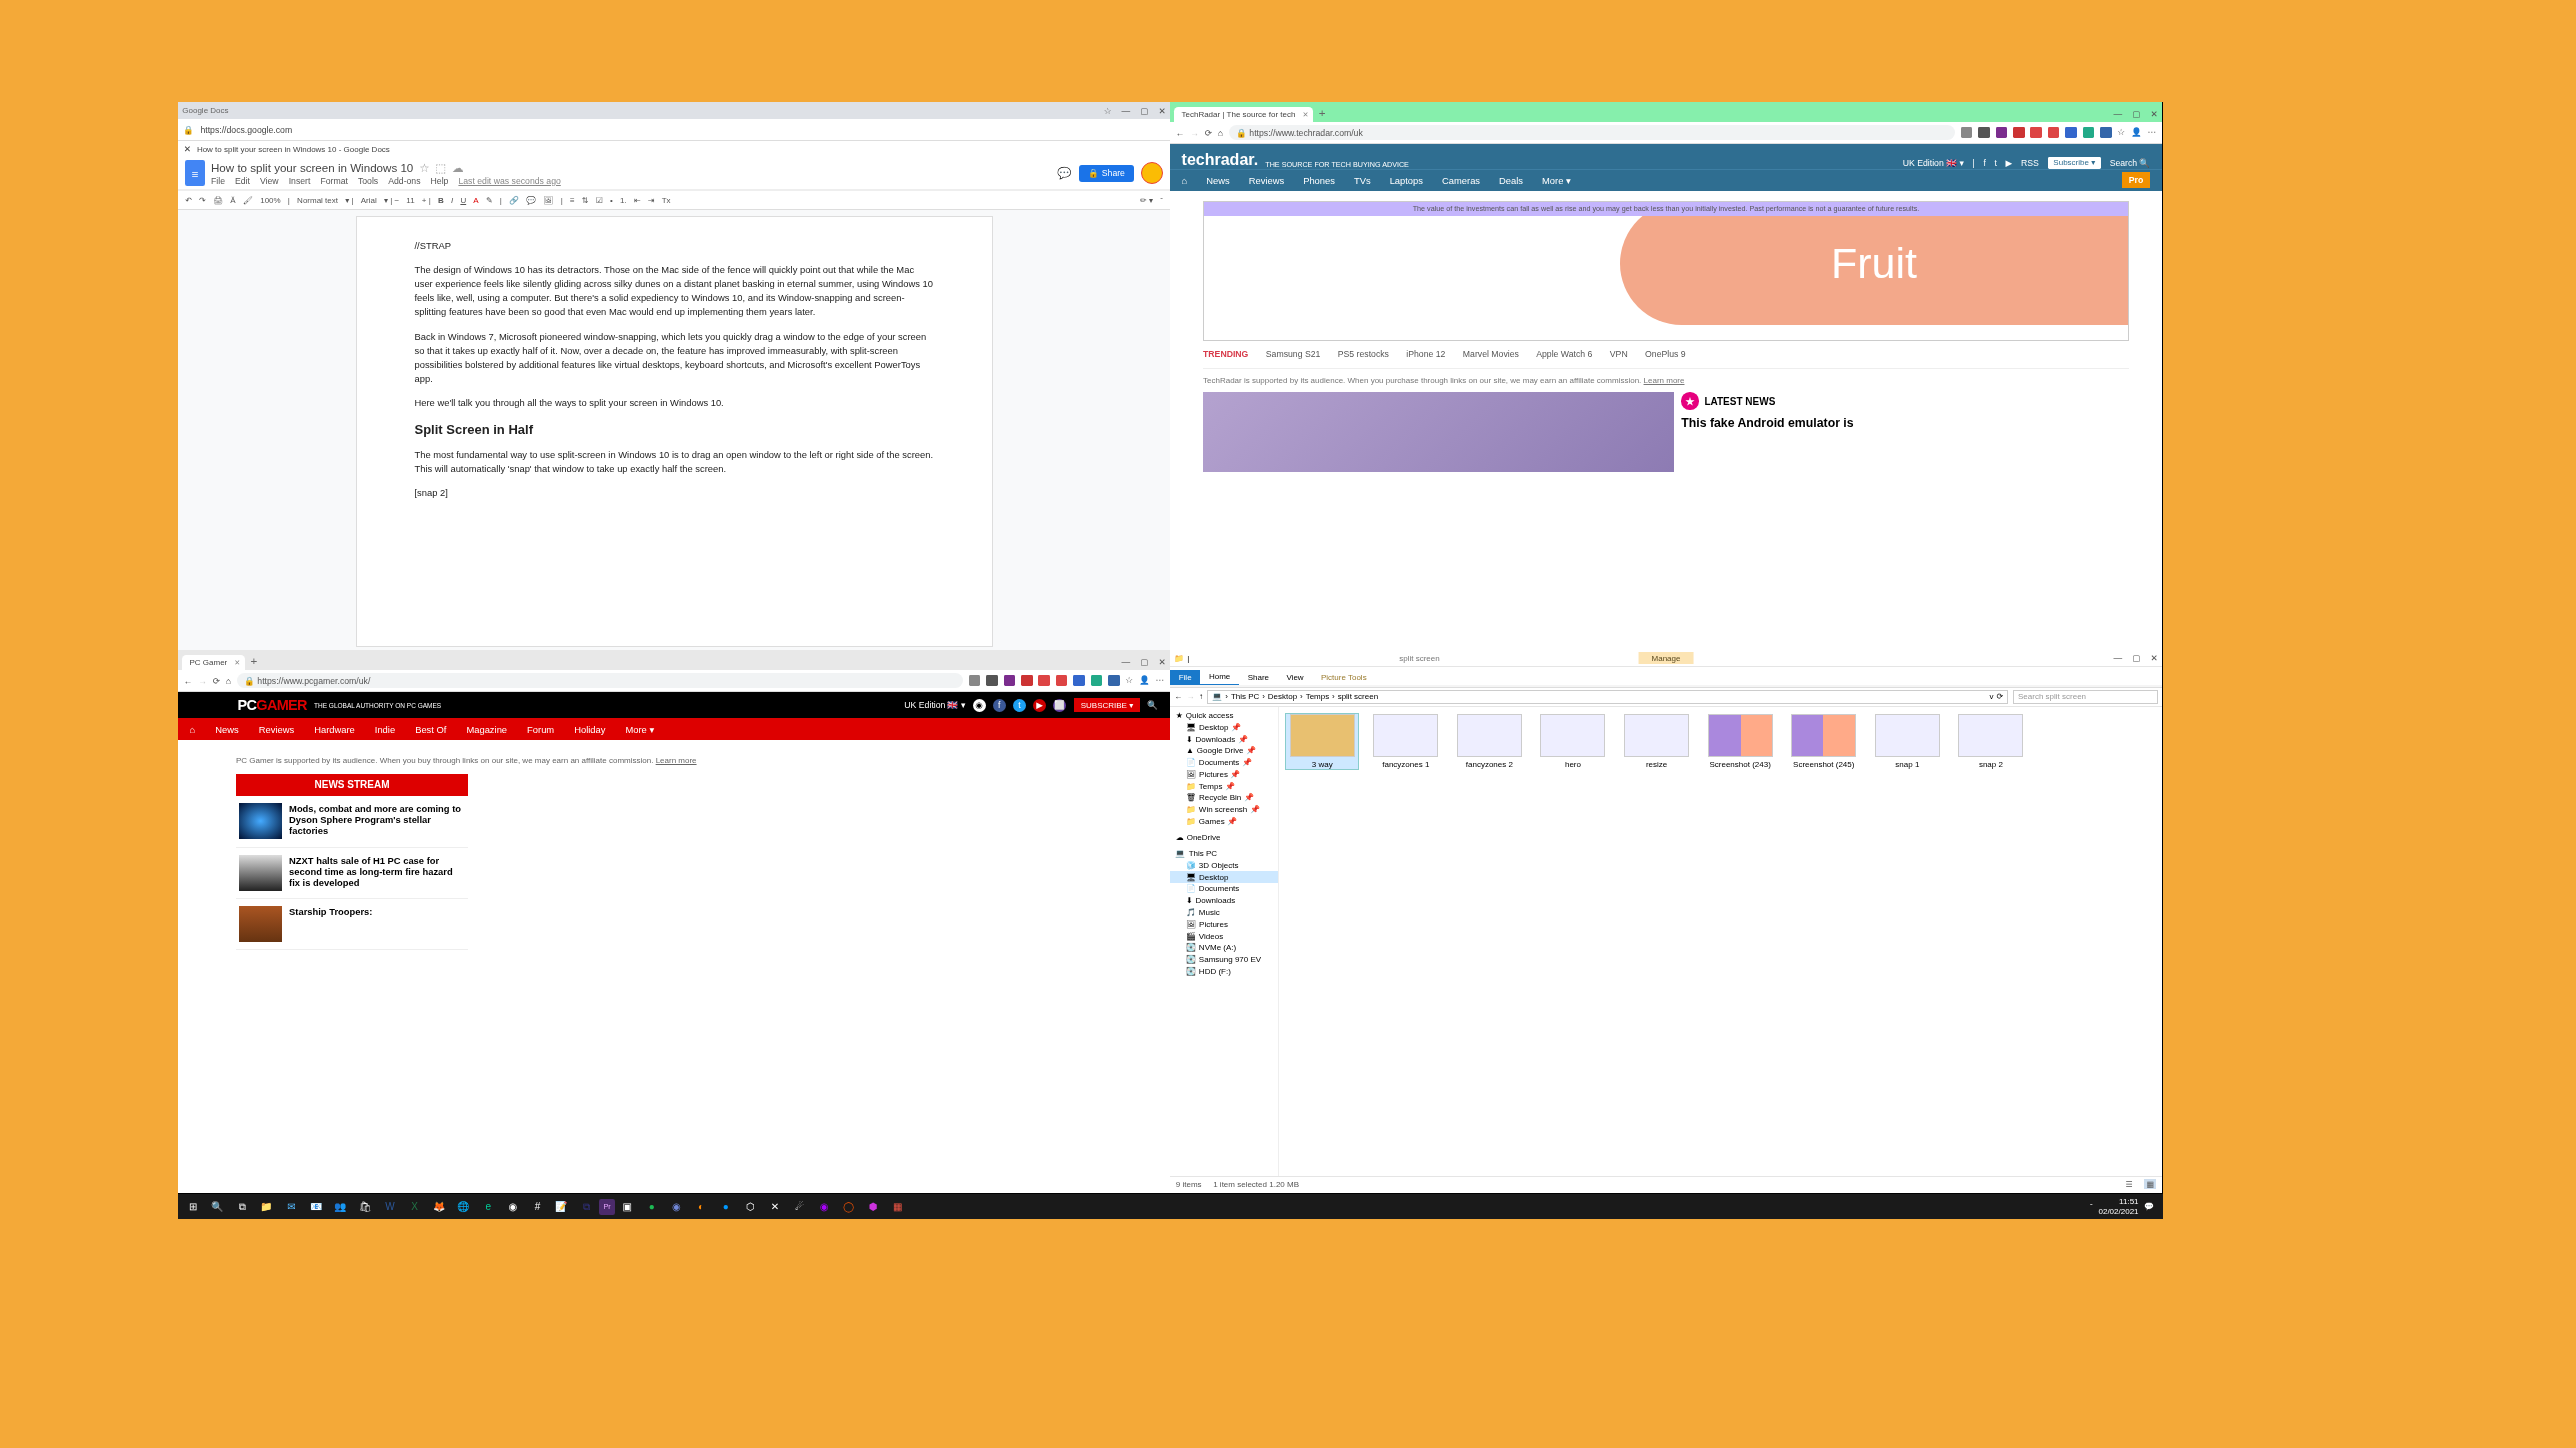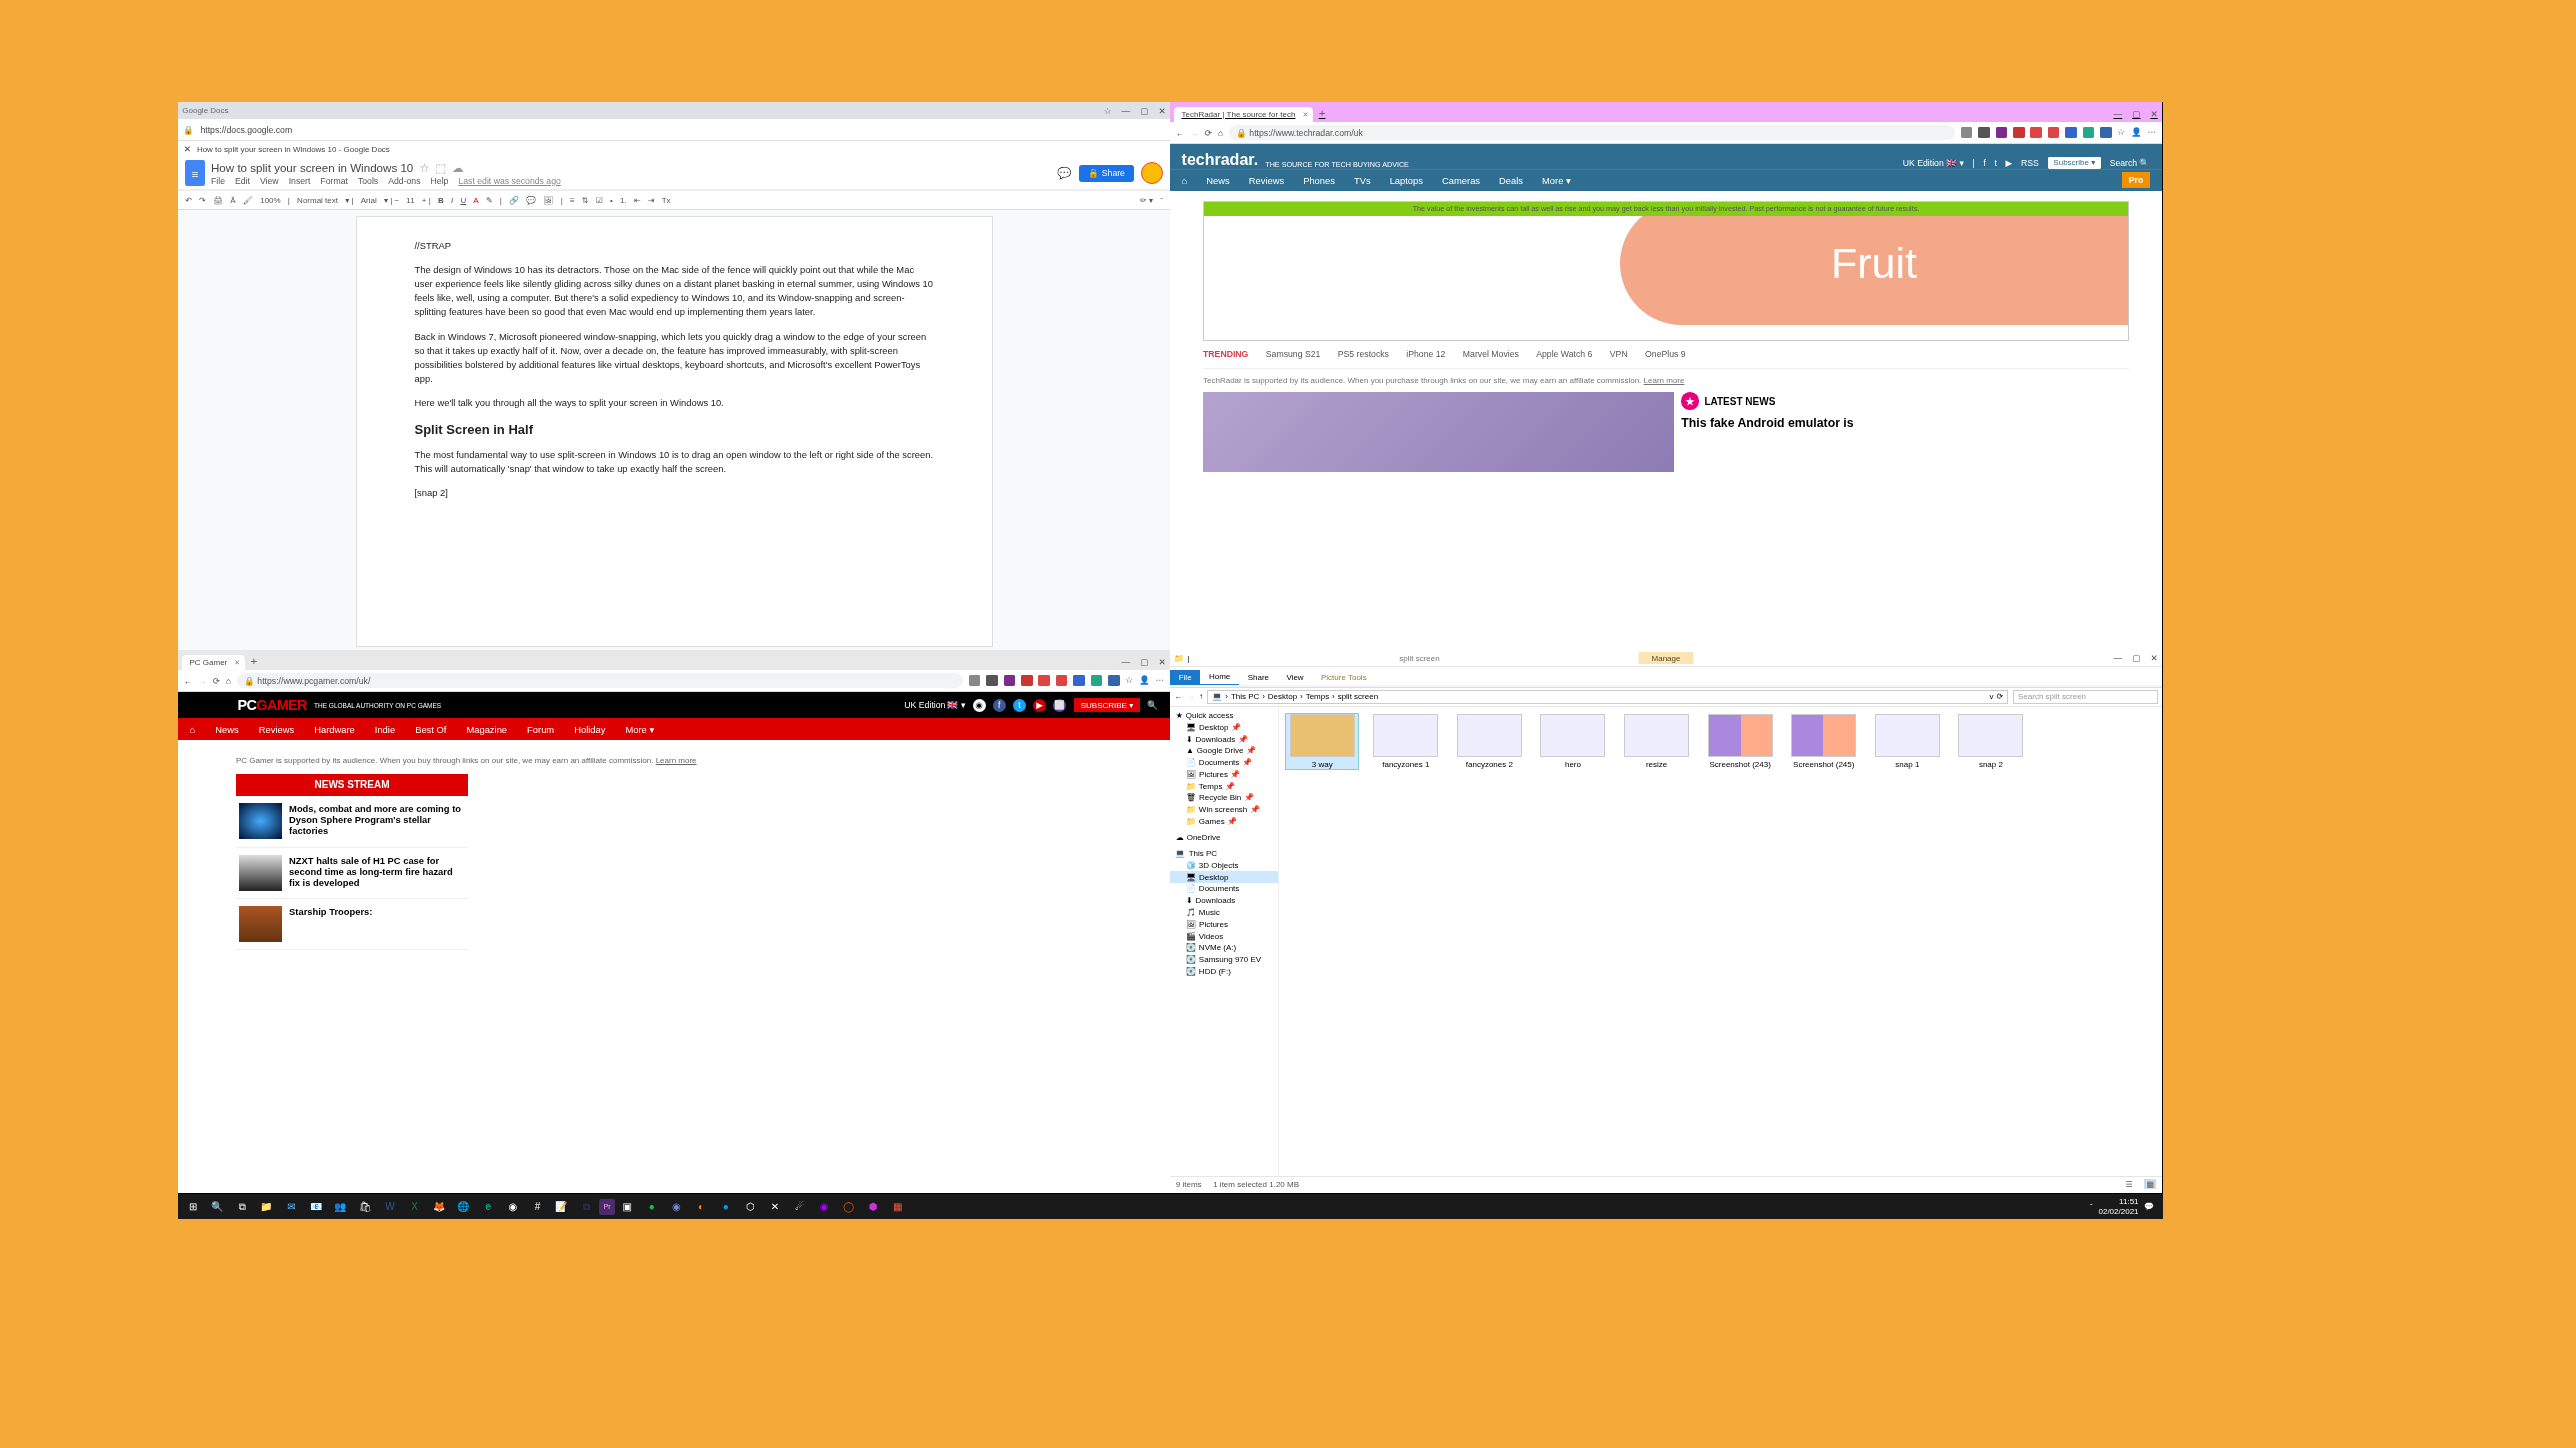--- a/index.html
+++ b/index.html
@@ -42,21 +42,21 @@
 .tr-top { background: #2f6e91; color:#fff; height: 24.6px; display: flex; align-items: flex-end; padding: 0 11.6px; font-size: 8.7px; }
 .tr-logo { font-size: 16px; font-weight: bold; }
 .tr-tag { font-size: 7.2px; margin-left: 7.2px; }
 .tr-top-right { margin-left: auto; display:flex; gap:8.7px; align-items:center; }
 .tr-sub { background:#fff; color:#2f6e91; padding:1.4px 5.8px; border-radius:1.4px; font-size:8px; }
 .tr-pro { background:#f29100; color:#fff; padding:2.9px 7.2px; font-size:8.7px; font-weight:bold; }
 .tr-nav { background: #2f6e91; height: 22px; display:flex; align-items:center; gap: 19px; padding: 0 11.6px; color:#fff; font-size: 9.4px; border-top:0.7px solid #3d7ea3; }
 .tr-body { padding: 10px 33px; }
 .tr-ad { border:0.7px solid #ccc; height: 140px; display:flex; flex-direction:column; position:relative; background:#fff; }
 .tr-ad-bg { position:absolute; right:0; top:0; bottom:14.5px; width:55%; background:#f3a88a; border-radius: 188px 0 0 188px; display:flex;align-items:center;justify-content:center;color:#fff;font-size:43px;font-weight:300; overflow:hidden;}
-.tr-ad-disc { font-size:7.2px; text-align:center; padding: 2.9px; color:#555; position:relative; background:#84cc16; }
+.tr-ad-disc { font-size:7.2px; text-align:center; padding: 2.9px; color:#555; position:relative; background:#c4b5fd; }
 .tr-trending { border-bottom:0.7px solid #eee; padding: 8.7px 0; font-size:8.7px; color:#555; display:flex; gap:17.4px; }
 .tr-trending .lbl { color:#d73a49; font-weight:bold; }
 .tr-support { font-size:8px; color:#777; padding: 7.2px 0; }
 .tr-latest { display:flex; gap:7.2px; }
 .tr-hero { width:471px; height:80px; background: linear-gradient(135deg,#b4a2cf,#8d7bb3); }
 .tr-side { flex:1; }
 .tr-side-hdr { display:flex; align-items:center; gap:5.8px; font-weight:bold; font-size:10px; }
 .tr-star { width:17.4px;height:17.4px;border-radius:50%;background:#e6007e;color:#fff;display:flex;align-items:center;justify-content:center; }
 .tr-headline { font-size:12.3px; font-weight:bold; margin-top:5.8px; }
 
@@ -202,21 +202,21 @@
         <p>Back in Windows 7, Microsoft pioneered window-snapping, which lets you quickly drag a window to the edge of your screen so that it takes up exactly half of it. Now, over a decade on, the feature has improved immeasurably, with split-screen possibilities bolstered by additional features like virtual desktops, keyboard shortcuts, and Microsoft's excellent PowerToys app.</p>
         <p>Here we'll talk you through all the ways to split your screen in Windows 10.</p>
         <h3>Split Screen in Half</h3>
         <p>The most fundamental way to use split-screen in Windows 10 is to drag an open window to the left or right side of the screen. This will automatically 'snap' that window to take up exactly half the screen.</p>
         <p>[snap 2]</p>
       </div>
     </div>
   </div>
 
   <div class="quadrant q2">
-    <div class="tab-strip" style="background:#f0abfc;text-decoration:underline;">
+    <div class="tab-strip" style="background:#86efac;">
       <div class="tab">
         <span>TechRadar | The source for tech</span><span class="x">✕</span>
       </div>
       <span style="padding:2.9px 5.8px;color:#666">+</span>
       <div class="wincontrols" style="margin-left:auto;padding-bottom:2.9px;">
         <span>—</span>
         <span>▢</span>
         <span>✕</span>
       </div>
     </div>

